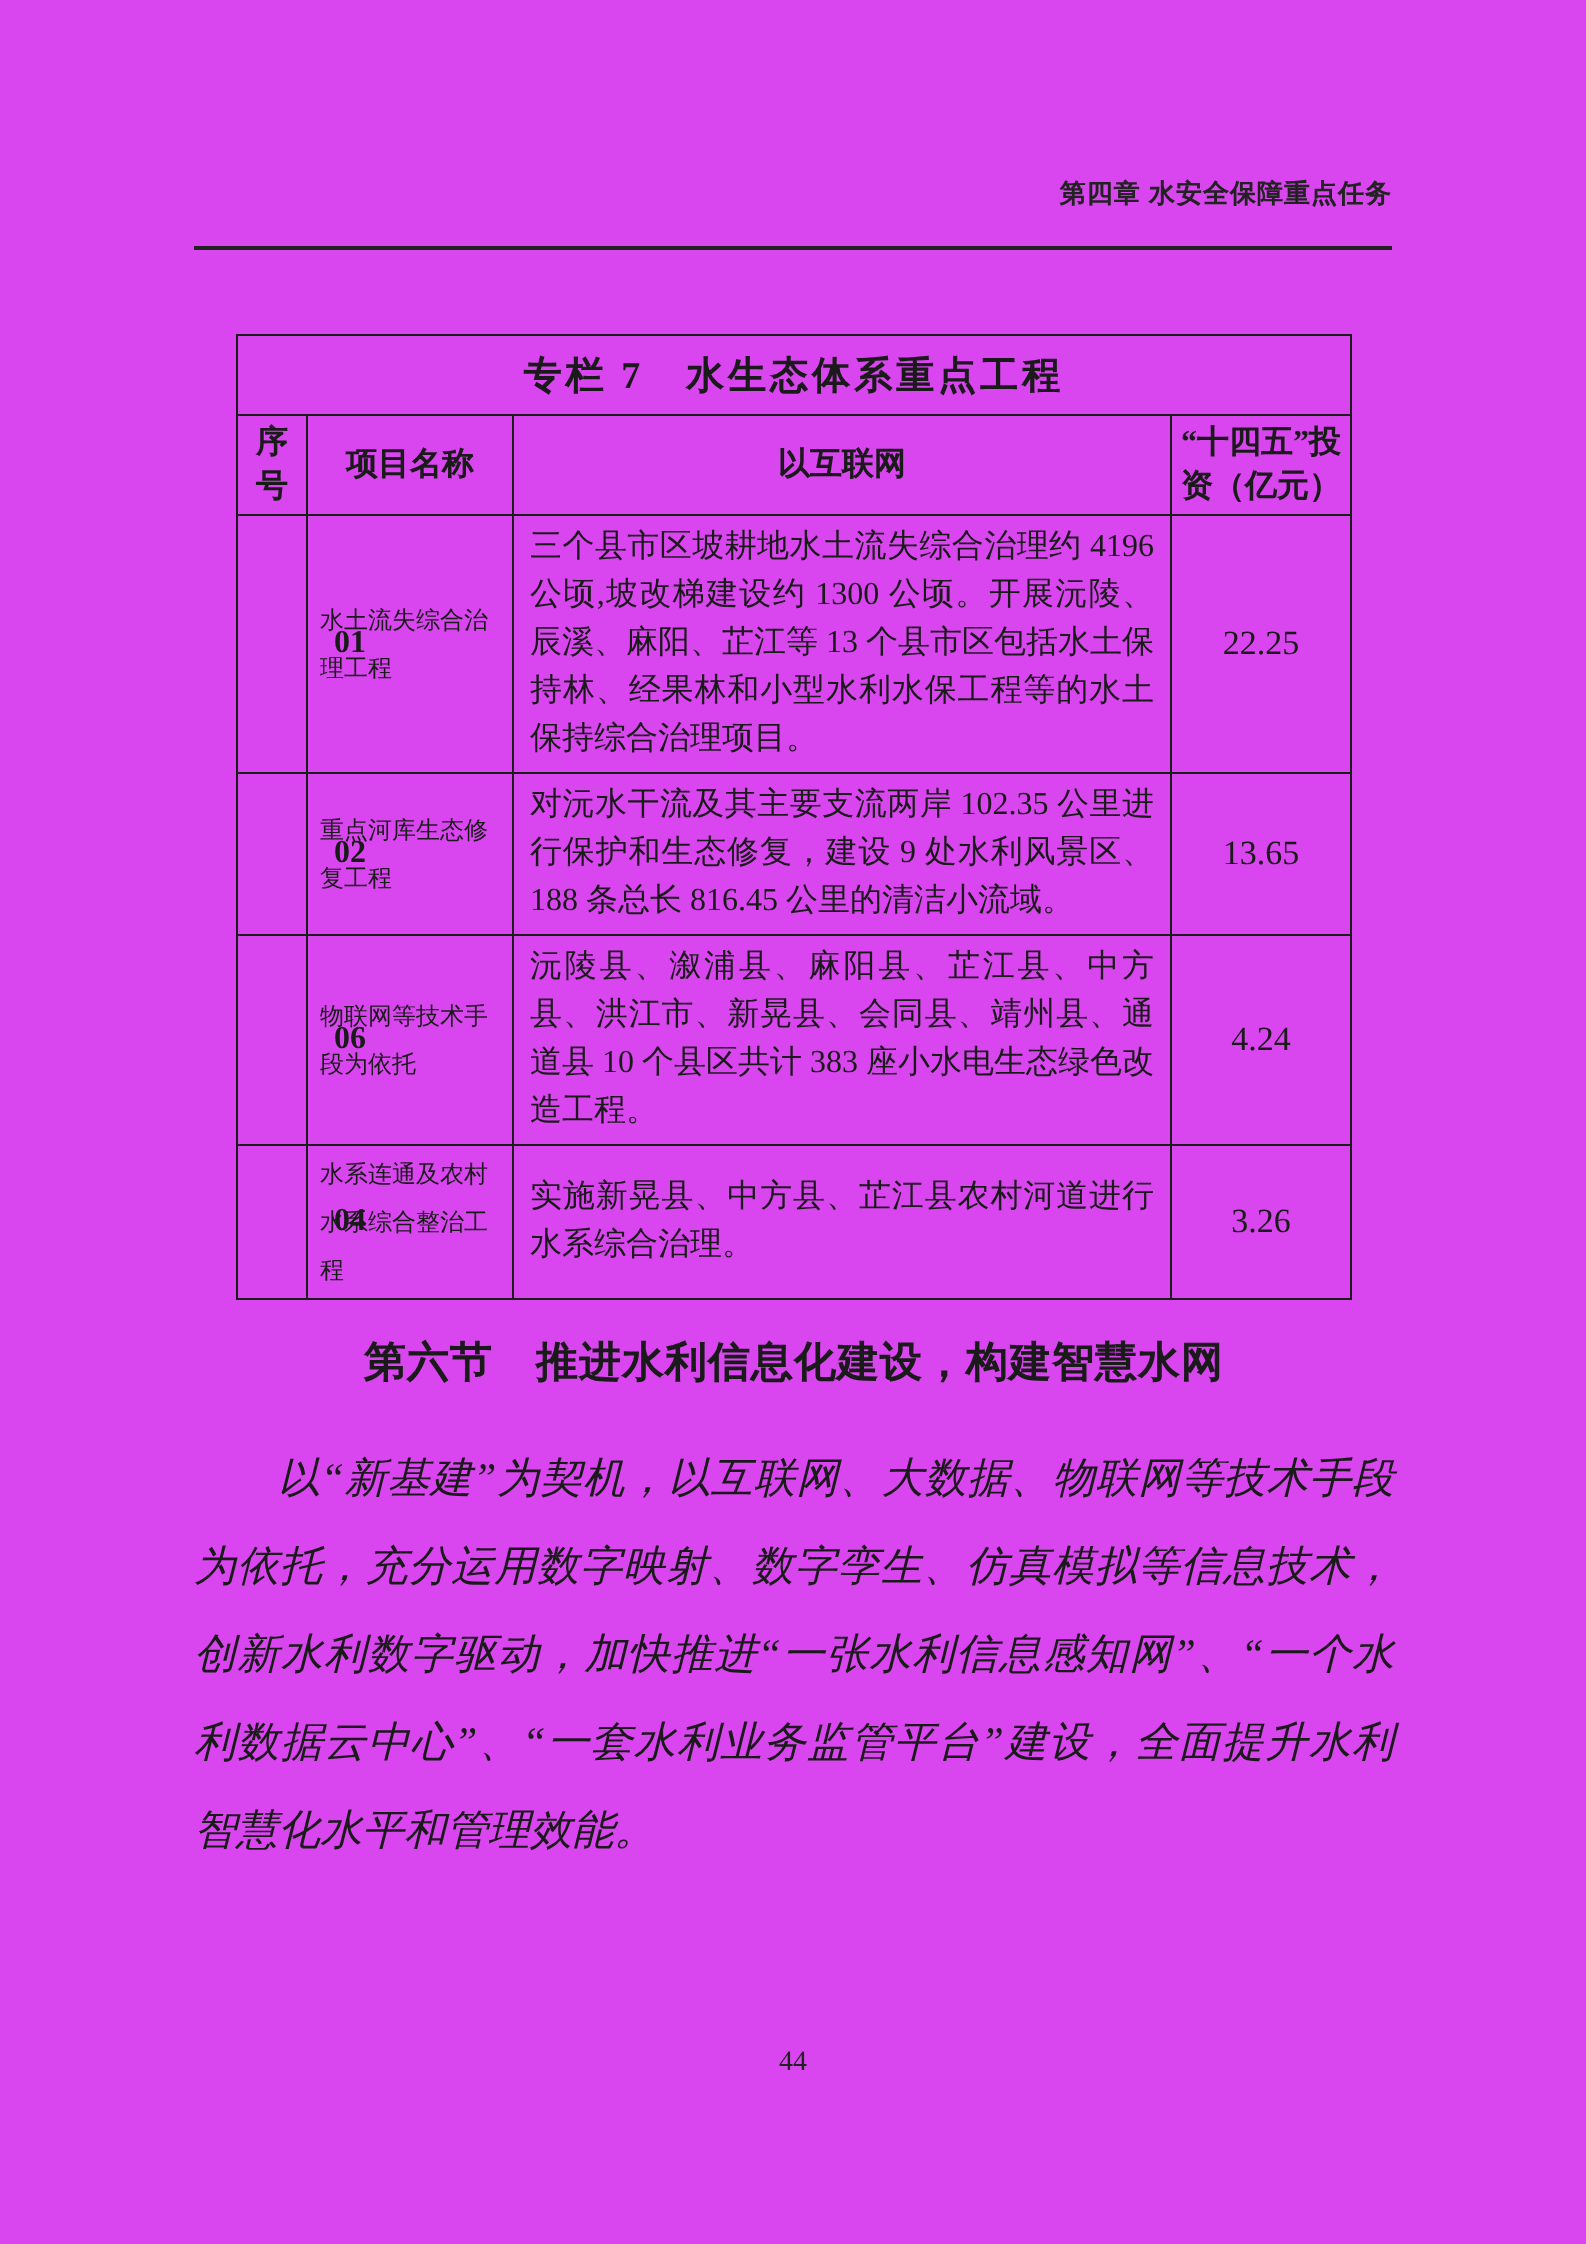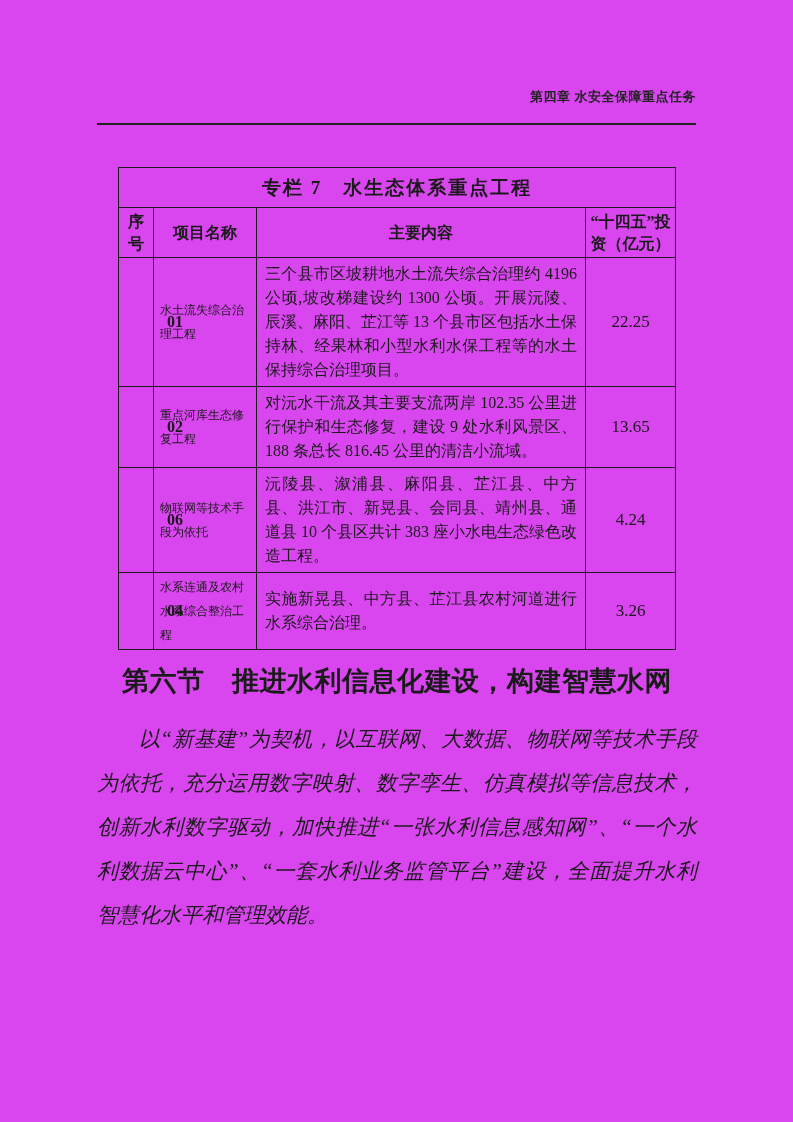--- a/index.html
+++ b/index.html
@@ -83,21 +83,21 @@
     text-align: center;
     font-size: 17px;
   }
   tr.r1 td { height: 121px; }
   tr.r2 td { height: 77px; }
   tr.r3 td { height: 73px; }
   tr.r4 td { height: 70px; }
   .section-heading {
     margin-top: 17px;
     text-align: center;
-    font-size: 27px;
+    font-size: 21px;
     font-weight: bold;
     line-height: 28px;
     letter-spacing: 0.5px;
   }
   .body-text {
     margin-top: 22px;
     font-size: 21px;
     line-height: 44px;
     text-align: justify;
   }
@@ -133,21 +133,21 @@
         <col style="width:329px">
         <col style="width:90px">
       </colgroup>
       <thead>
         <tr>
           <th colspan="4" class="t-title">专栏 7　水生态体系重点工程</th>
         </tr>
         <tr class="head-row">
           <th>序号</th>
           <th>项目名称</th>
-          <th>主要内容</th>
+          <th>以互联网</th>
           <th>“十四五”投资（亿元）</th>
         </tr>
       </thead>
       <tbody>
         <tr class="r1">
           <td class="no-cell">01</td>
           <td class="name-cell">水土流失综合治理工程</td>
           <td class="content-cell">三个县市区坡耕地水土流失综合治理约 4196 公顷,坡改梯建设约 1300 公顷。开展沅陵、辰溪、麻阳、芷江等 13 个县市区包括水土保持林、经果林和小型水利水保工程等的水土保持综合治理项目。</td>
           <td class="invest-cell">22.25</td>
         </tr>
@@ -173,14 +173,15 @@
     </table>
 
     <h2 class="section-heading">第六节　推进水利信息化建设，构建智慧水网</h2>
 
     <div class="body-text">
       <p>以“新基建”为契机，以互联网、大数据、物联网等技术手段为依托，充分运用数字映射、数字孪生、仿真模拟等信息技术，创新水利数字驱动，加快推进“一张水利信息感知网”、“一个水利数据云中心”、“一套水利业务监管平台”建设，全面提升水利智慧化水平和管理效能。</p>
     </div>
 
   </div>
 
+  <div class="page-number">44</div>
 
 </div>
 
 </body></html>

